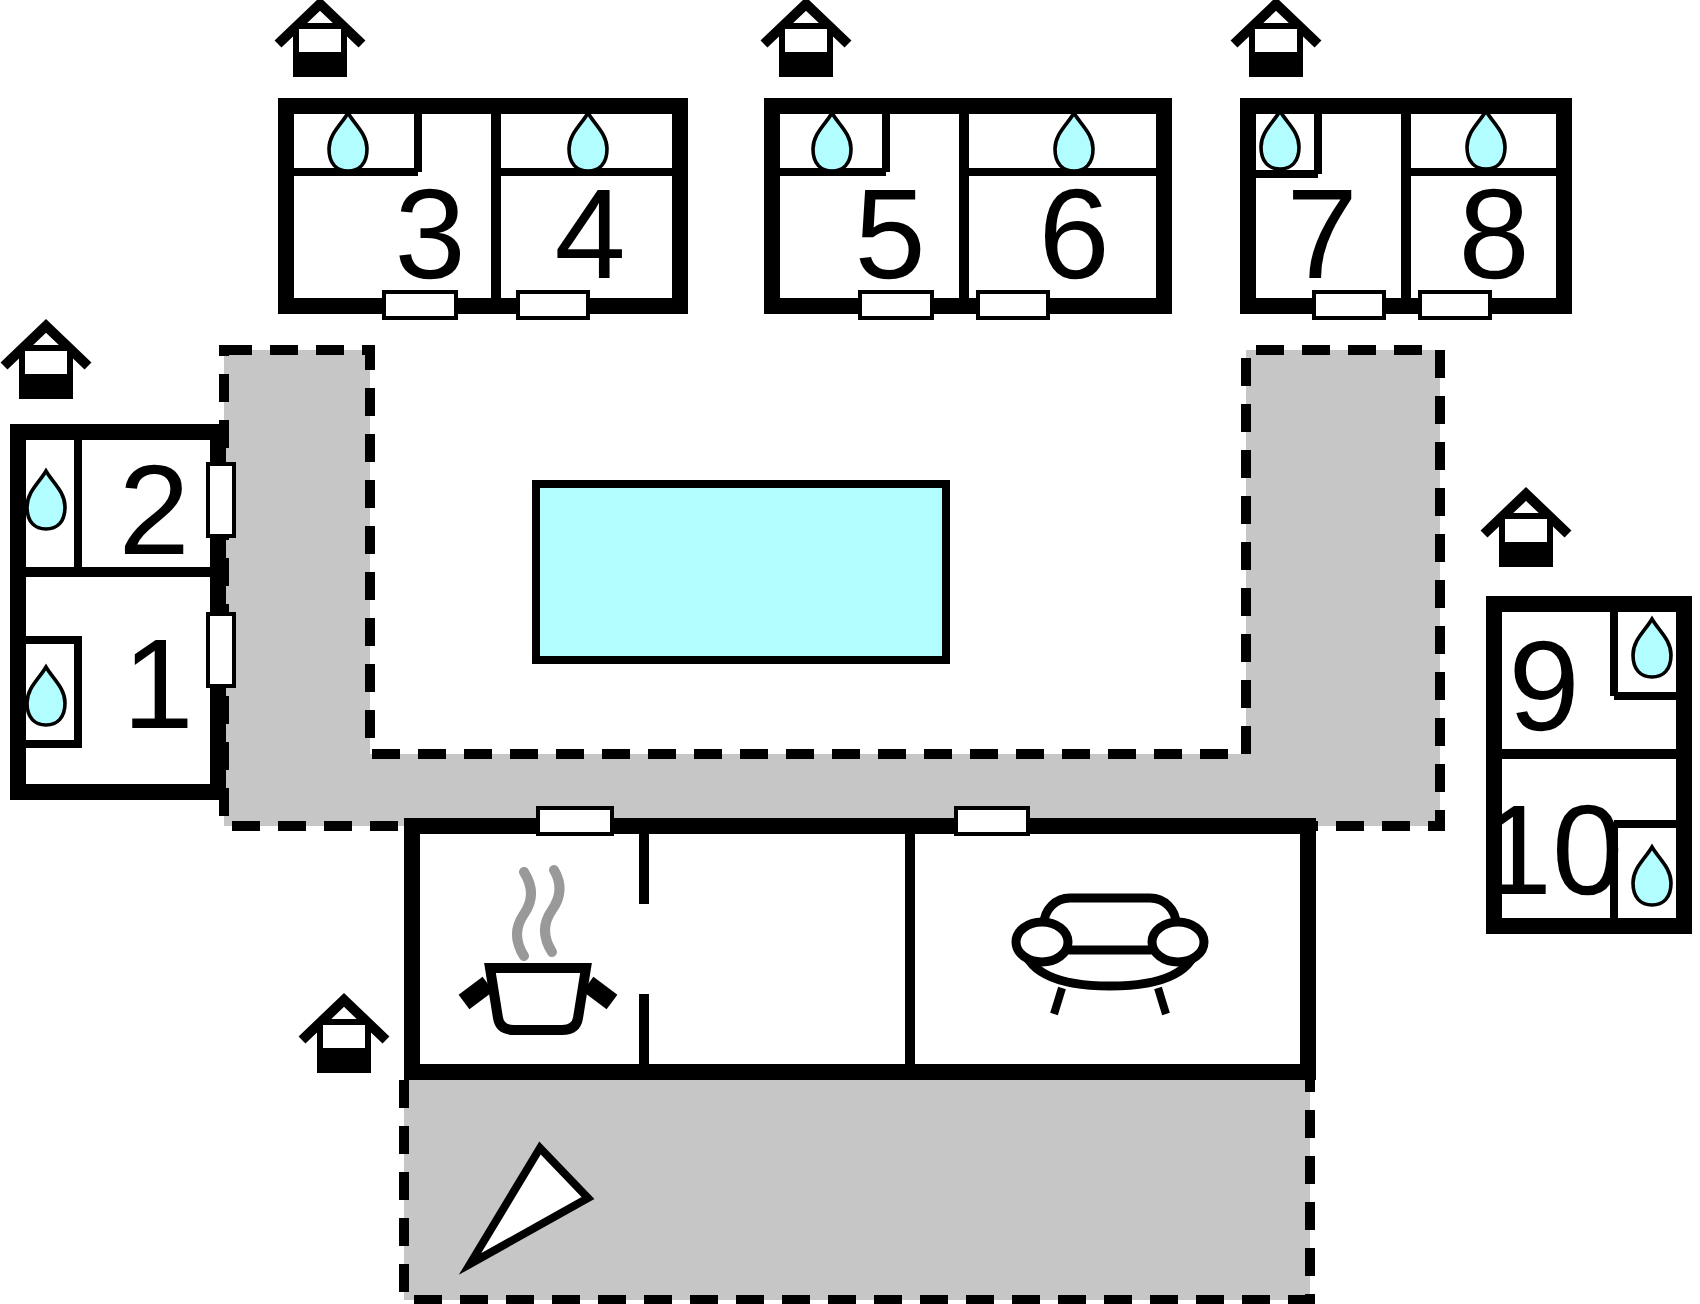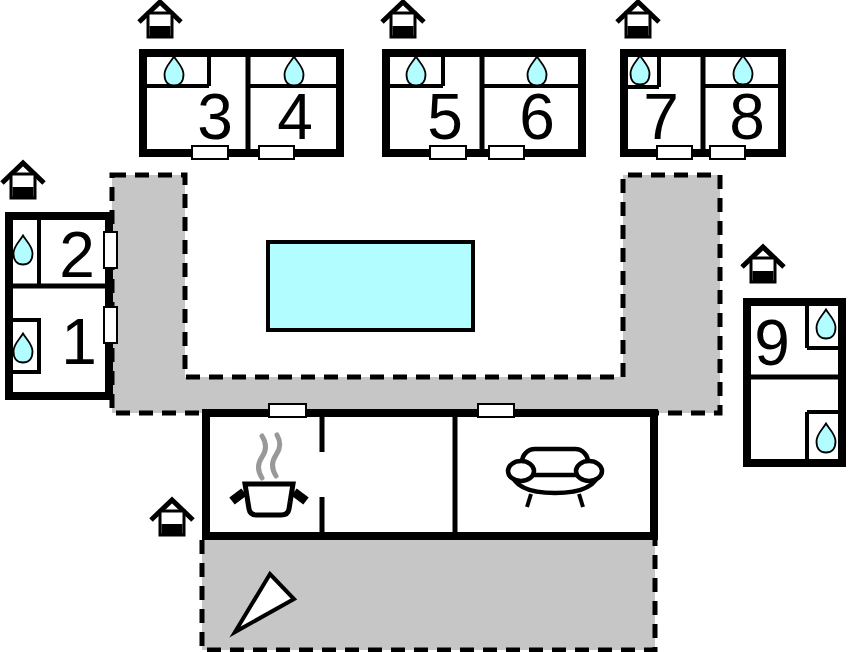--- a/index.html
+++ b/index.html
@@ -133,14 +133,15 @@
 
   <div class="num" style="left:79px;top:342px;">1</div>
   <div class="num" style="left:77px;top:255px;">2</div>
   <div class="num" style="left:215px;top:117px;">3</div>
   <div class="num" style="left:295px;top:117px;">4</div>
   <div class="num" style="left:445px;top:117px;">5</div>
   <div class="num" style="left:537px;top:117px;">6</div>
   <div class="num" style="left:661px;top:117px;">7</div>
   <div class="num" style="left:747px;top:117px;">8</div>
   <div class="num" style="left:772px;top:343px;">9</div>
+  <div class="num" style="left:776px;top:425px;">10</div>
 
 </div>
 
 </body></html>

